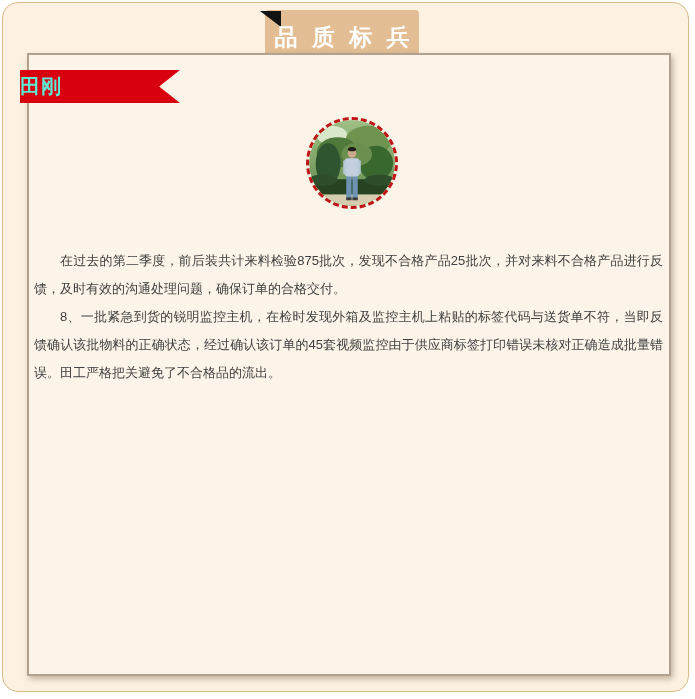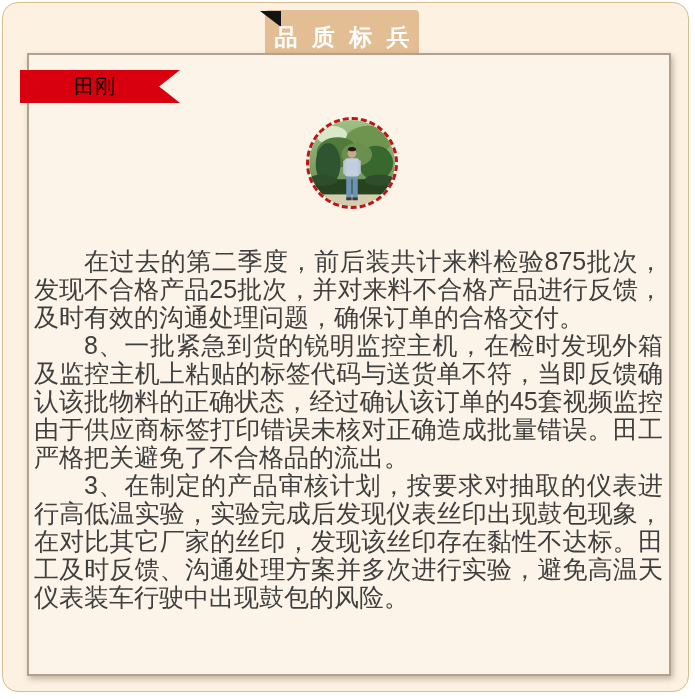--- a/index.html
+++ b/index.html
@@ -33,32 +33,32 @@
     border:2px solid #b2a18f;
     box-shadow:2px 3px 6px rgba(120,100,80,.45);
   }
   .ribbon{
     position:absolute;left:-9px;top:15px;width:160px;height:33px;
     background:#d8000f;
     clip-path:polygon(0 0,100% 0,87% 50%,100% 100%,0 100%);
     display:flex;align-items:center;
   }
   .ribbon .ribbon-label{
-    color:#000000;font-size:20px;font-weight:normal;letter-spacing:1px;
-    padding-left:54px;line-height:33px;
+    color:#5eead4;font-size:20px;font-weight:bold;letter-spacing:1px;
+    line-height:33px;
   }
   .photo-wrap{
     position:absolute;left:277px;top:62px;width:86px;height:86px;
     border:3px dashed #c01515;border-radius:50%;
     background:#e8f0e0;
   }
   .photo-wrap svg{display:block;border-radius:50%;}
   .body-text{
     position:absolute;left:5px;right:6px;top:192px;
-    color:#3f3f3f;font-size:25px;line-height:28px;text-align:justify;
+    color:#3f3f3f;font-size:13px;line-height:28px;text-align:justify;
   }
   .body-text p{margin:0;text-indent:2em;}
 </style>
 </head>
 <body>
 
 <div class="card">
 
   <div class="header-tab">
     <div class="fold"></div>
@@ -105,17 +105,16 @@
           <circle cx="45" cy="35" r="4.6" fill="#caa88a"></circle>
           <path d="M40.2 34 a4.8 4.8 0 0 1 9.6 0 l-0.4 -2.6 a4.6 4.6 0 0 0 -8.8 0 Z" fill="#1f1b18"></path>
           <ellipse cx="45" cy="30.6" rx="4.2" ry="2.2" fill="#1f1b18"></ellipse>
         </g>
       </svg>
     </div>
 
     <div class="body-text">
         <p>在过去的第二季度，前后装共计来料检验875批次，发现不合格产品25批次，并对来料不合格产品进行反馈，及时有效的沟通处理问题，确保订单的合格交付。</p>
         <p>8、一批紧急到货的锐明监控主机，在检时发现外箱及监控主机上粘贴的标签代码与送货单不符，当即反馈确认该批物料的正确状态，经过确认该订单的45套视频监控由于供应商标签打印错误未核对正确造成批量错误。田工严格把关避免了不合格品的流出。</p>
-        <p>3、在制定的产品审核计划，按要求对抽取的仪表进行高低温实验，实验完成后发现仪表丝印出现鼓包现象，在对比其它厂家的丝印，发现该丝印存在黏性不达标。田工及时反馈、沟通处理方案并多次进行实验，避免高温天仪表装车行驶中出现鼓包的风险。</p>
       </div>
 
   </div>
 </div>
 
 </body></html>

